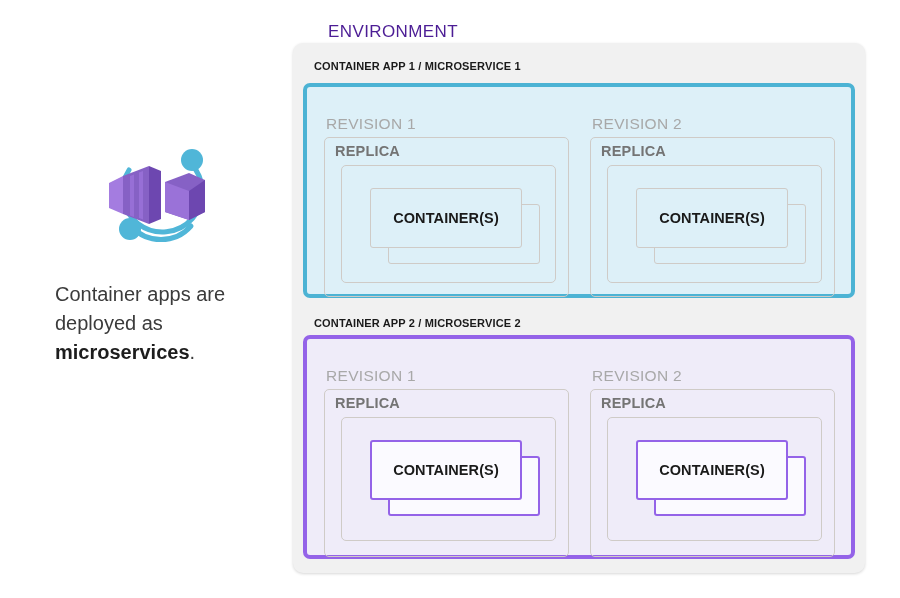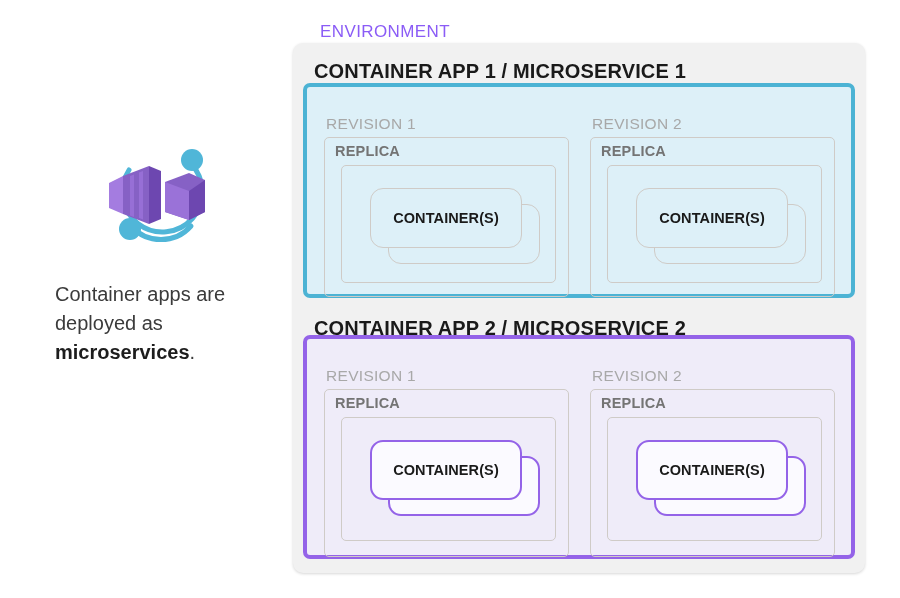--- a/index.html
+++ b/index.html
@@ -35,43 +35,43 @@
     font-size: 20px;
     line-height: 29px;
     font-weight: 400;
     padding-right: 6px;
   }
   #caption .strong { font-weight: 700; color: #1d1d1d; }
 
   
   #env-label {
     position: absolute;
-    left: 320px;
+    left: 328px;
     top: 22px;
     font-size: 17px;
     letter-spacing: 0.4px;
-    color: #8b5cf6;
+    color: #4c1d95;
     font-weight: 400;
   }
   #environment-box {
     position: absolute;
     left: 293px;
     top: 43px;
     width: 572px;
     height: 530px;
     background: #f1f1f1;
     border-radius: 10px;
     box-shadow: 0 1px 3px rgba(0,0,0,0.16);
     box-sizing: border-box;
   }
 
   .app-title {
     position: absolute;
     left: 21px;
-    font-size: 20px;
+    font-size: 11px;
     font-weight: 700;
     color: #1a1a1a;
     letter-spacing: 0.15px;
     white-space: nowrap;
   }
   #app1-title { top: 17px; }
   #app2-title { top: 274px; }
 
   
   .app-box {
@@ -157,21 +157,21 @@
   .container-stack {
     position: absolute;
     left: 28px;
     top: 22px;
     width: 160px;
     height: 78px;
   }
   .cbox {
     position: absolute;
     box-sizing: border-box;
-    border-radius: 13px;
+    border-radius: 3px;
   }
   .cbox-back {
     left: 18px;
     top: 16px;
     width: 152px;
     height: 60px;
   }
   .cbox-front {
     left: 0px;
     top: 0px;

